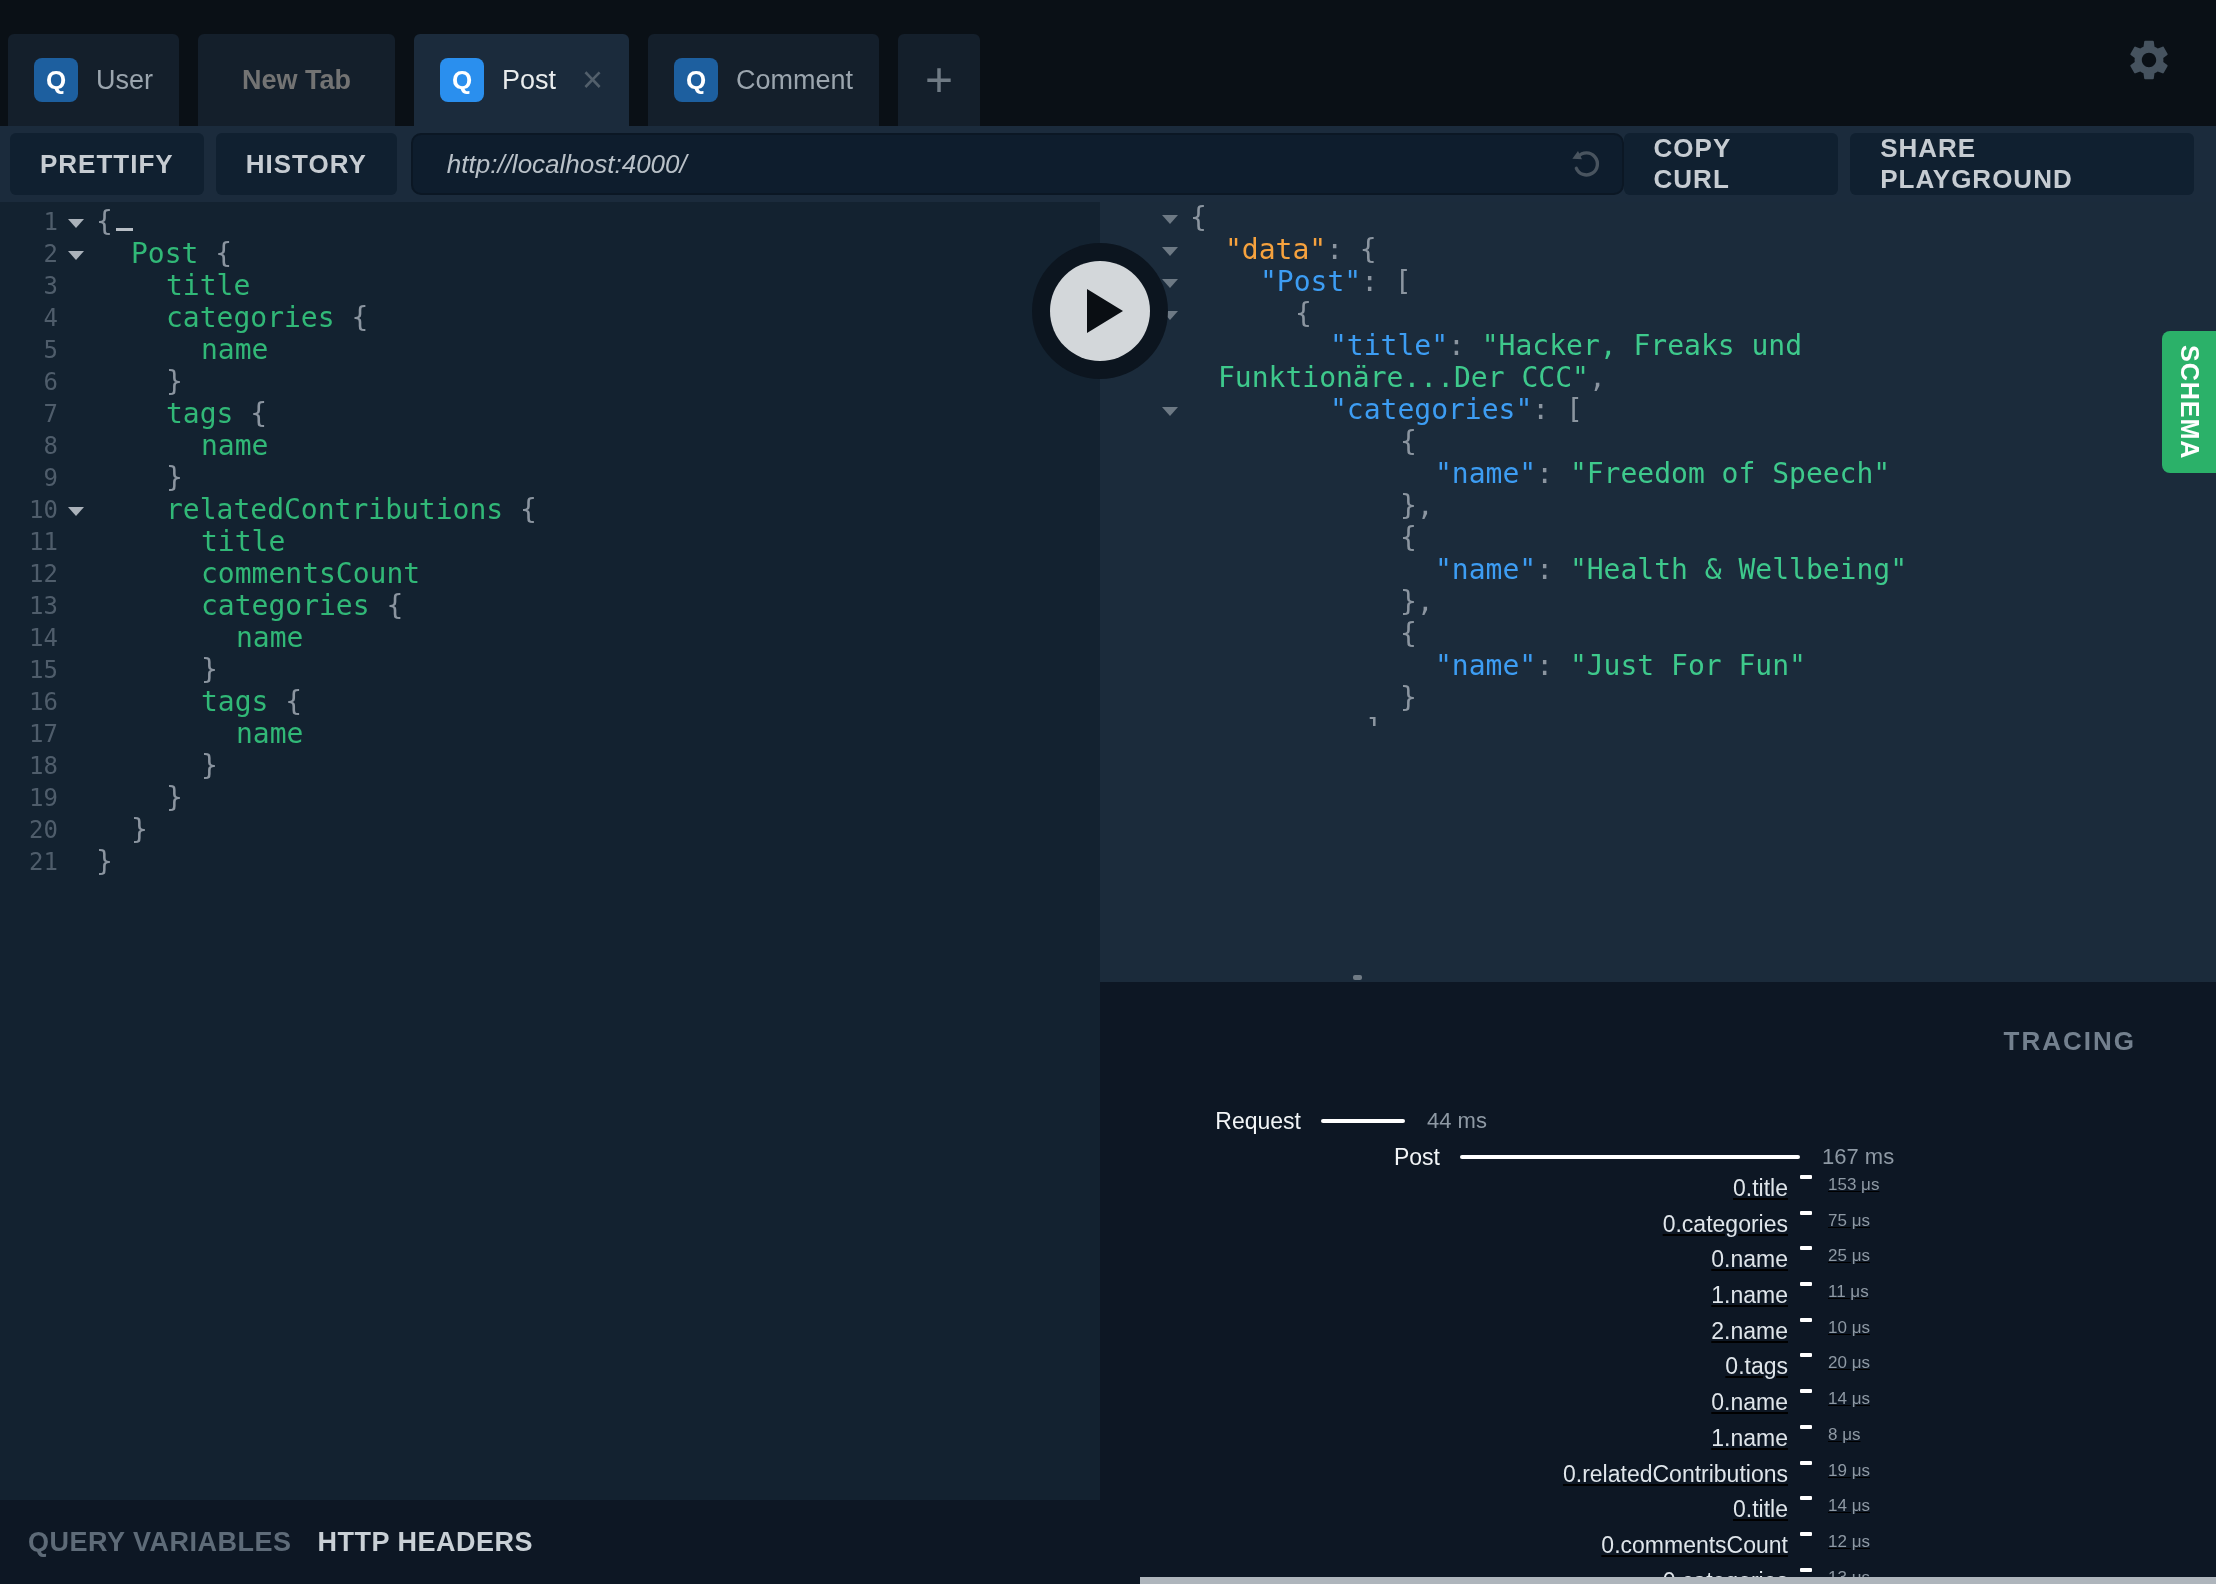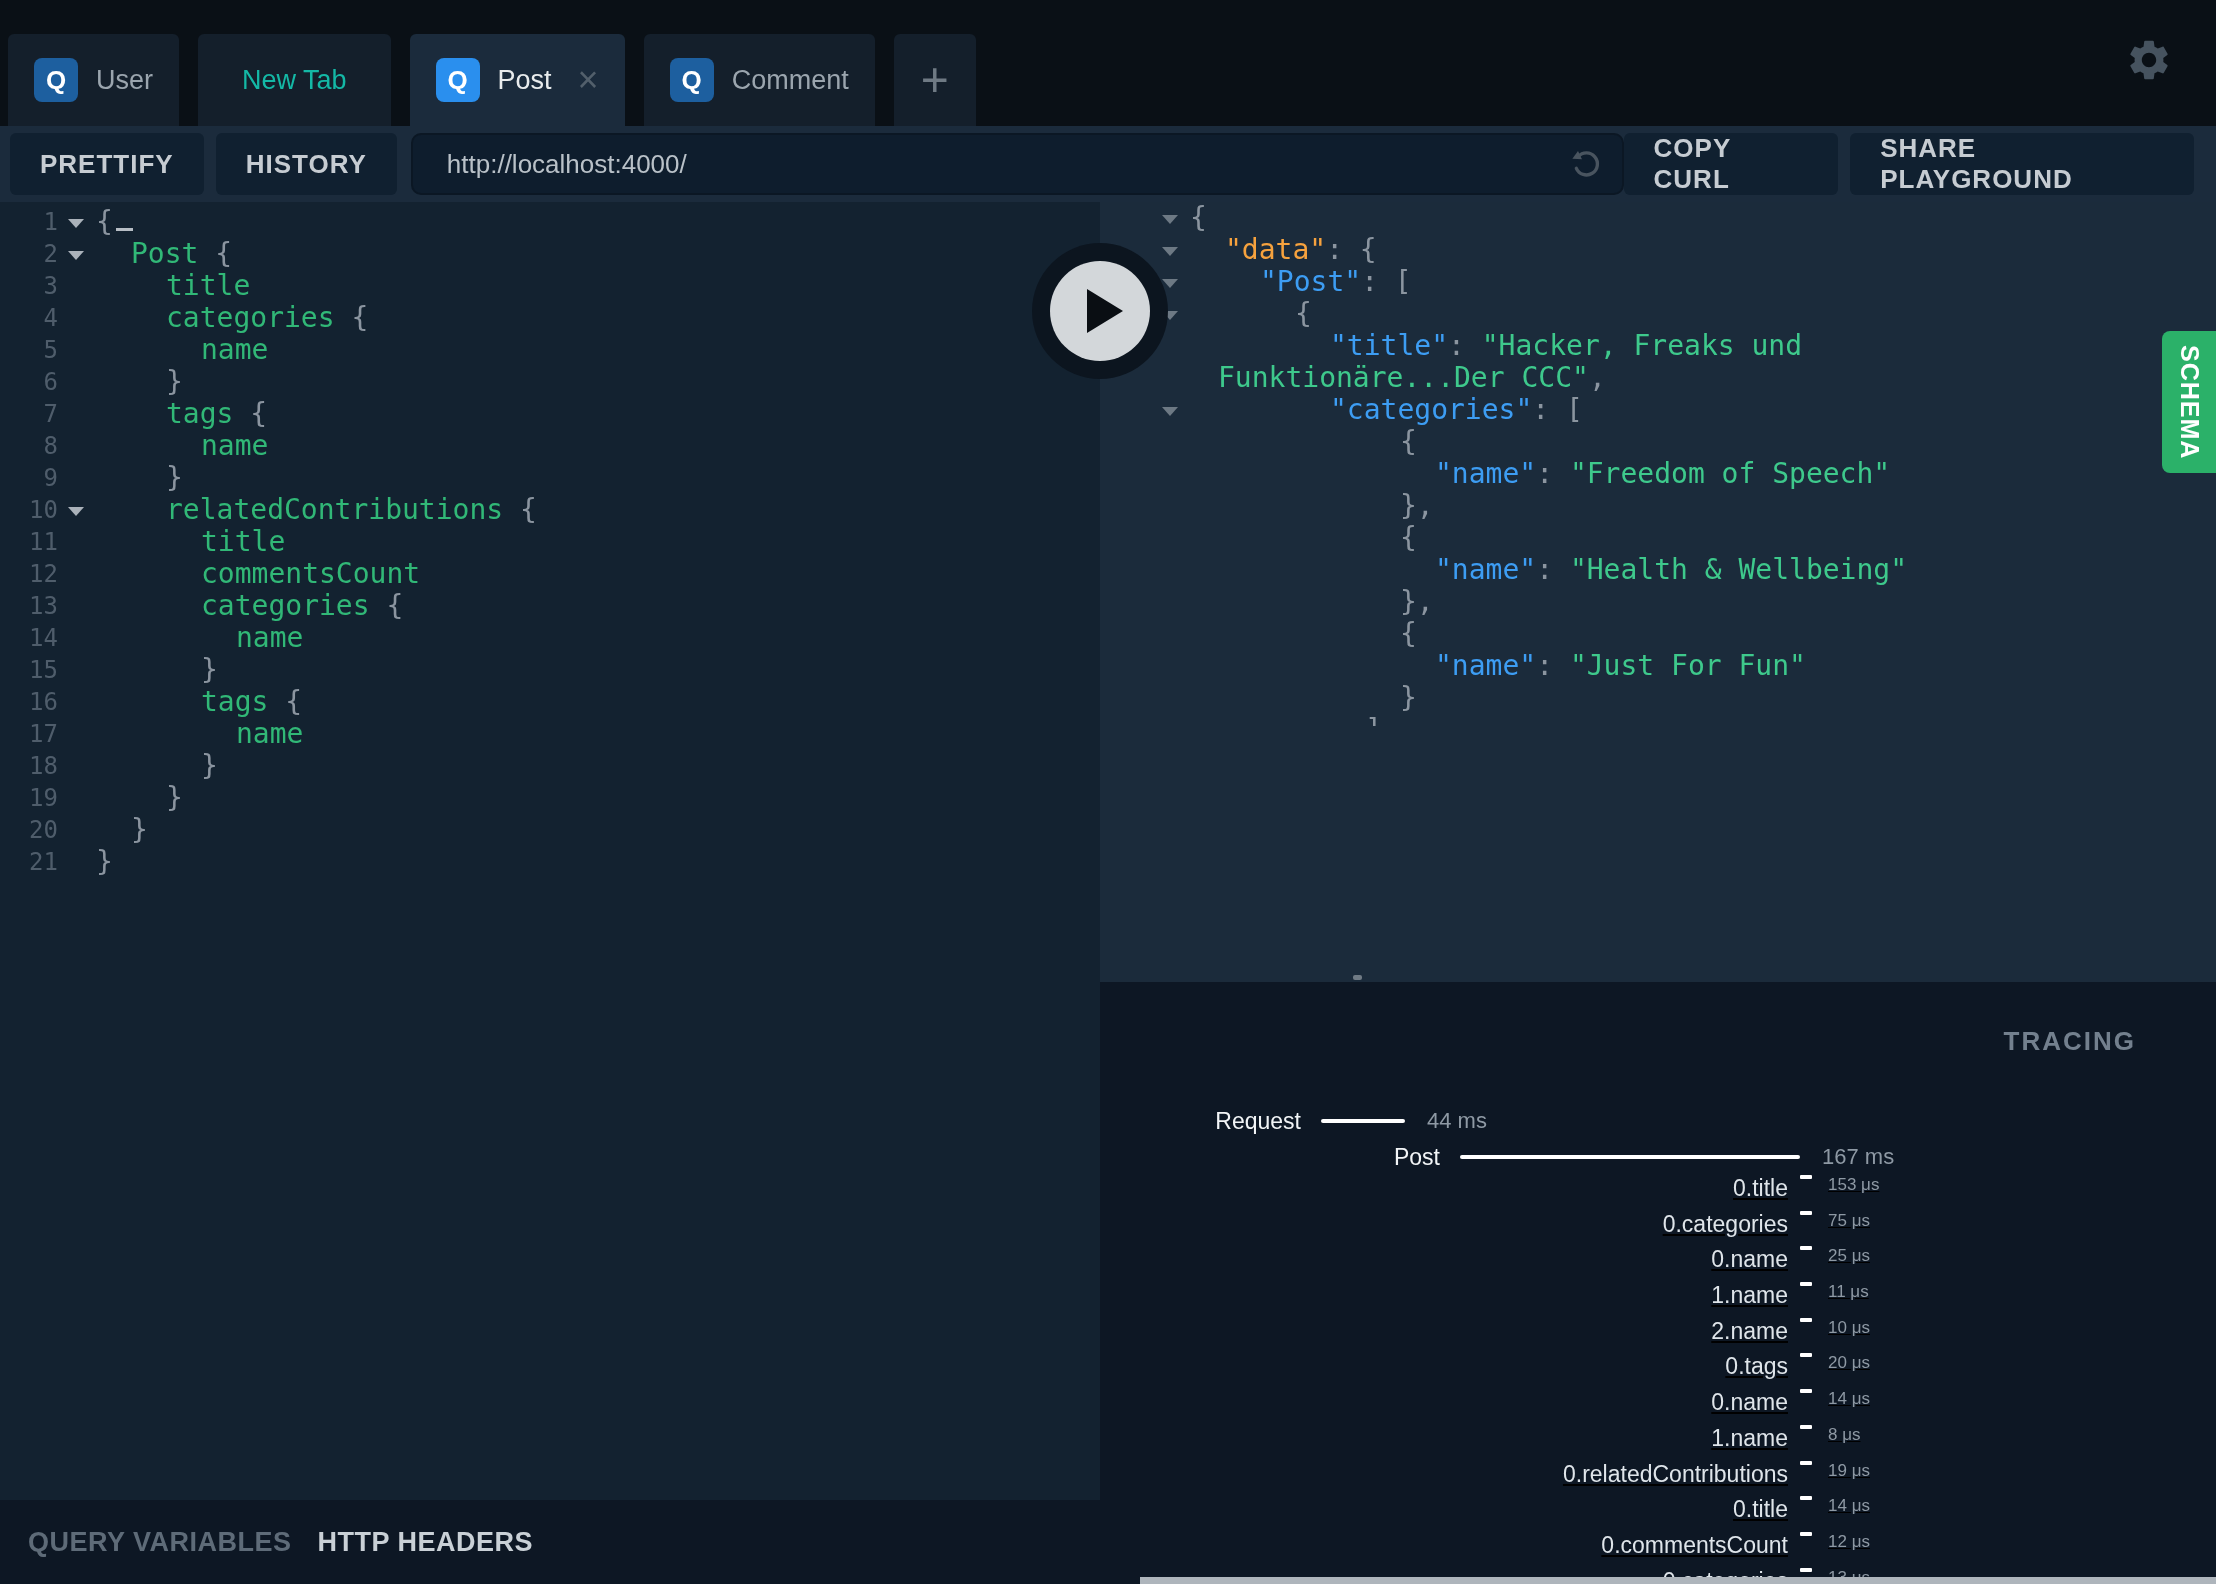--- a/index.html
+++ b/index.html
@@ -11,34 +11,34 @@
   .tabs{position:absolute;left:8px;top:34px;height:92px;display:flex;gap:19px;align-items:stretch;}
   .tab{display:flex;align-items:center;padding:0 26px;border-radius:6px 6px 0 0;
        background:#141f2b;cursor:pointer;}
   .tab.active{background:#1b2b3c;}
   .tab .qbadge{width:44px;height:44px;border-radius:8px;background:#1d5f9f;color:#fff;
        font-weight:bold;font-size:26px;display:flex;align-items:center;justify-content:center;margin-right:18px;}
   .tab.active .qbadge{background:#2a8fee;}
   .tab-label{font-size:27px;color:#9ba5ae;}
   .tab.active .tab-label{color:#e9eced;}
   .tab.newtab{padding:0 44px;}
-  .tab.newtab .tab-label{color:#14b8a6;}
+  .tab.newtab .tab-label{color:#737373;font-weight:bold;}
   .tab-close{margin-left:26px;color:#525f6b;font-size:36px;line-height:36px;}
   .tab.plus{width:82px;padding:0;justify-content:center;}
   .plus-glyph{color:#6f7a84;font-size:48px;font-weight:300;line-height:48px;}
   .gear{position:absolute;right:43px;top:36px;width:48px;height:48px;color:#46535f;}
 
   
   .toolbar{position:relative;height:76px;background:#1b2b3c;display:flex;align-items:center;padding:0 10px;}
   .tbtn{height:62px;border-radius:6px;background:#102030;color:#c6ccd2;font-size:26px;font-weight:600;
         letter-spacing:1px;display:flex;align-items:center;padding:0 30px;margin-right:12px;}
   .urlwrap{position:relative;height:62px;width:1268px;margin-left:2px;}
   .urlinput{width:100%;height:100%;box-sizing:border-box;background:#0e1d2d;border:2px solid #0b1724;
         border-radius:10px;color:#b9c1c8;font-size:26px;font-family:"Liberation Sans",sans-serif;
-        padding:0 70px 0 34px;outline:none;}
+        padding:0 70px 0 34px;outline:none;font-style:italic;}
   .reload{position:absolute;right:18px;top:11px;width:40px;height:40px;color:#49545f;}
   .sp{flex:1;}
   .tbtn.right{margin-right:12px;margin-left:0;}
 
   
   .main{position:absolute;top:202px;left:0;right:0;bottom:0;display:flex;}
   .left-col{width:1100px;display:flex;flex-direction:column;}
   .editor-pane{flex:1;background:#132230;position:relative;padding-top:4px;overflow:hidden;}
   .bottom-bar{height:84px;background:#0d1724;display:flex;align-items:center;padding-left:28px;gap:26px;}
   .bb-tab{font-size:27px;font-weight:bold;letter-spacing:0.5px;color:#5e6b78;}

